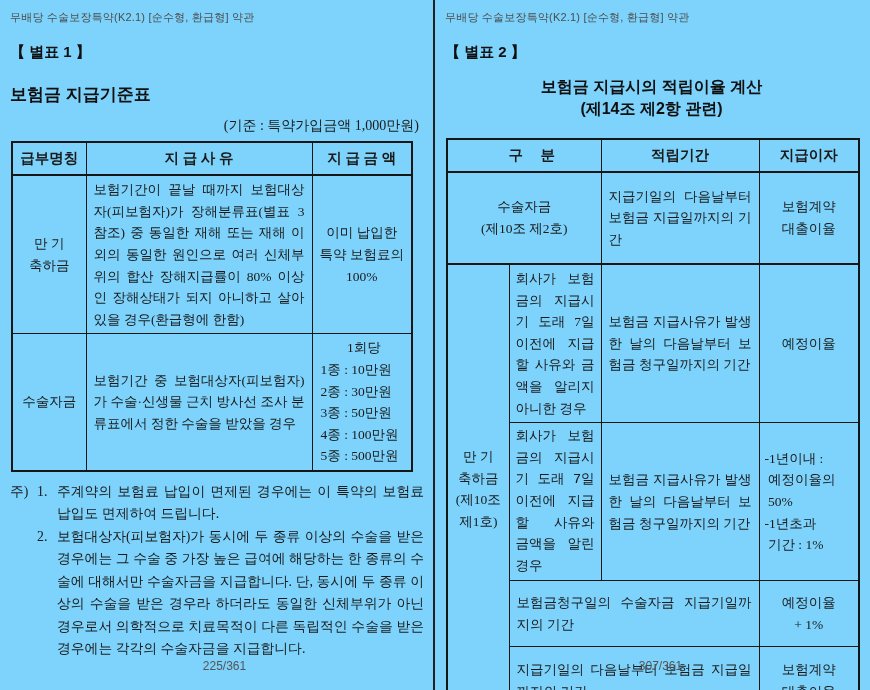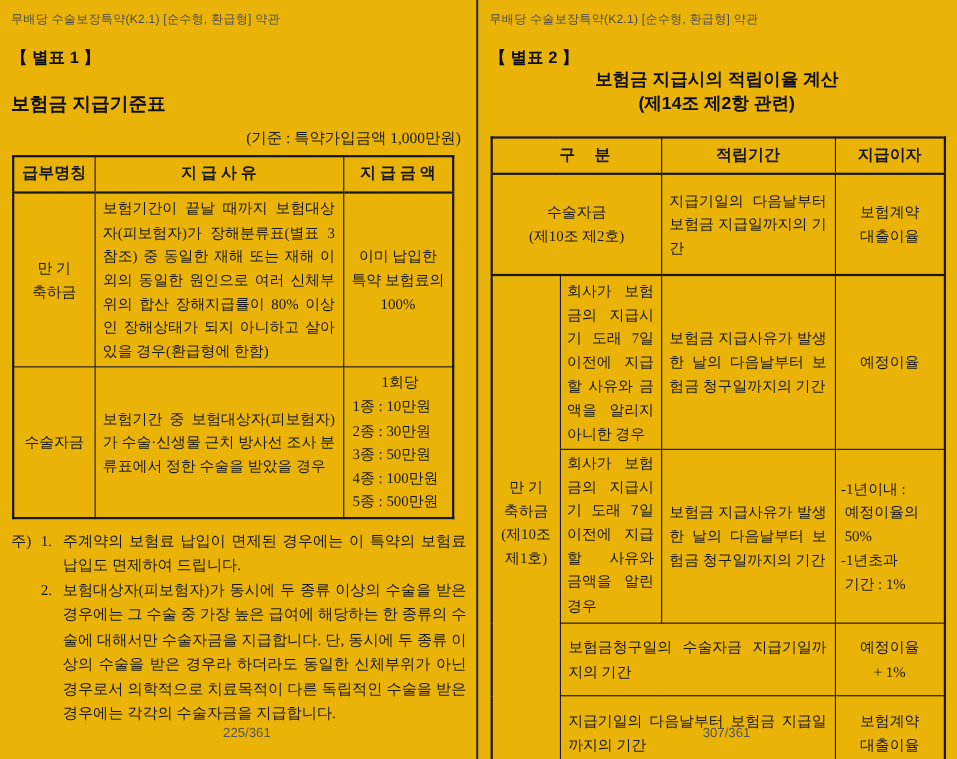--- a/index.html
+++ b/index.html
@@ -1,30 +1,30 @@
 <!DOCTYPE html>
 <html><head>
 <meta charset="utf-8">
 <style>
   html,body{margin:0;padding:0;background:#ffffff;}
   body{
     width:870px;height:690px;overflow:hidden;display:flex;
     font-family:"Liberation Serif","DejaVu Serif",serif;color:#1a1a1a;
   }
   .page{width:435px;height:690px;position:relative;box-sizing:border-box;
-        padding:10px 12px 0 10px;background:#eab308;}
+        padding:10px 12px 0 10px;background:#7dd3fc;}
   .page-left{border-right:2px solid #222;}
   .doc-header{font-family:"Liberation Sans","DejaVu Sans",sans-serif;
         font-size:11px;color:#4d4d4d;letter-spacing:.2px;}
   .annex{margin-top:18px;font-family:"Liberation Sans","DejaVu Sans",sans-serif;
         font-weight:bold;font-size:15px;color:#0f0f0f;}
   .big-title{margin-top:21px;text-align:left;
         font-family:"Liberation Sans","DejaVu Sans",sans-serif;
         font-weight:bold;font-size:17px;color:#0f0f0f;}
-  .big-title2{text-align:center;
+  .big-title2{margin-top:14px;text-align:center;
         font-family:"Liberation Sans","DejaVu Sans",sans-serif;
         font-weight:bold;font-size:16px;line-height:1.4;color:#0f0f0f;}
   .basis{margin-top:11px;text-align:right;font-size:14px;padding-right:2px;}
 
   table{border-collapse:collapse;border:2px solid #161616;table-layout:fixed;}
   .t-main{margin-top:6px;margin-left:1px;border-radius:12px;}
   th,td{border:1px solid #161616;padding:3px 7px;font-size:13.5px;
         line-height:1.6;vertical-align:middle;box-sizing:border-box;}
   thead th{border-bottom:2px solid #161616;font-weight:bold;font-size:14.5px;
         text-align:center;padding:4px 2px;}

